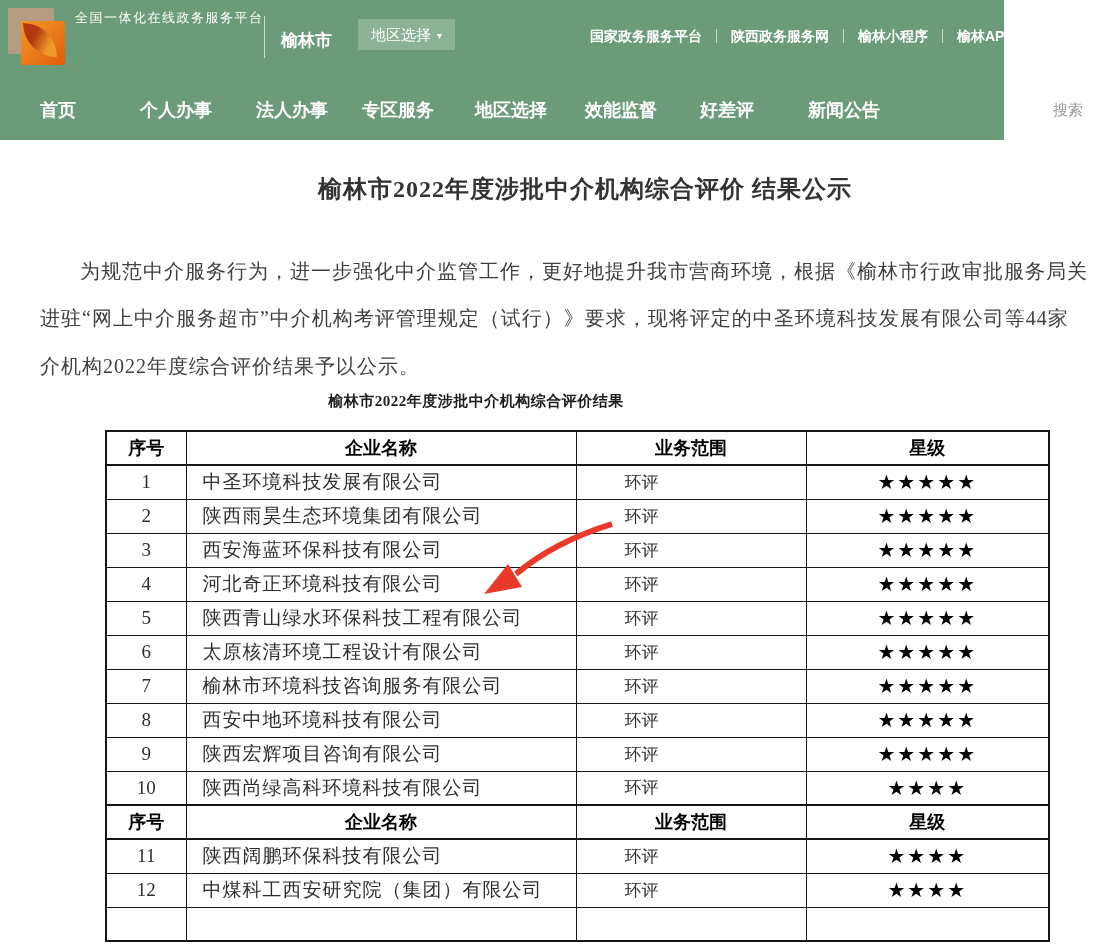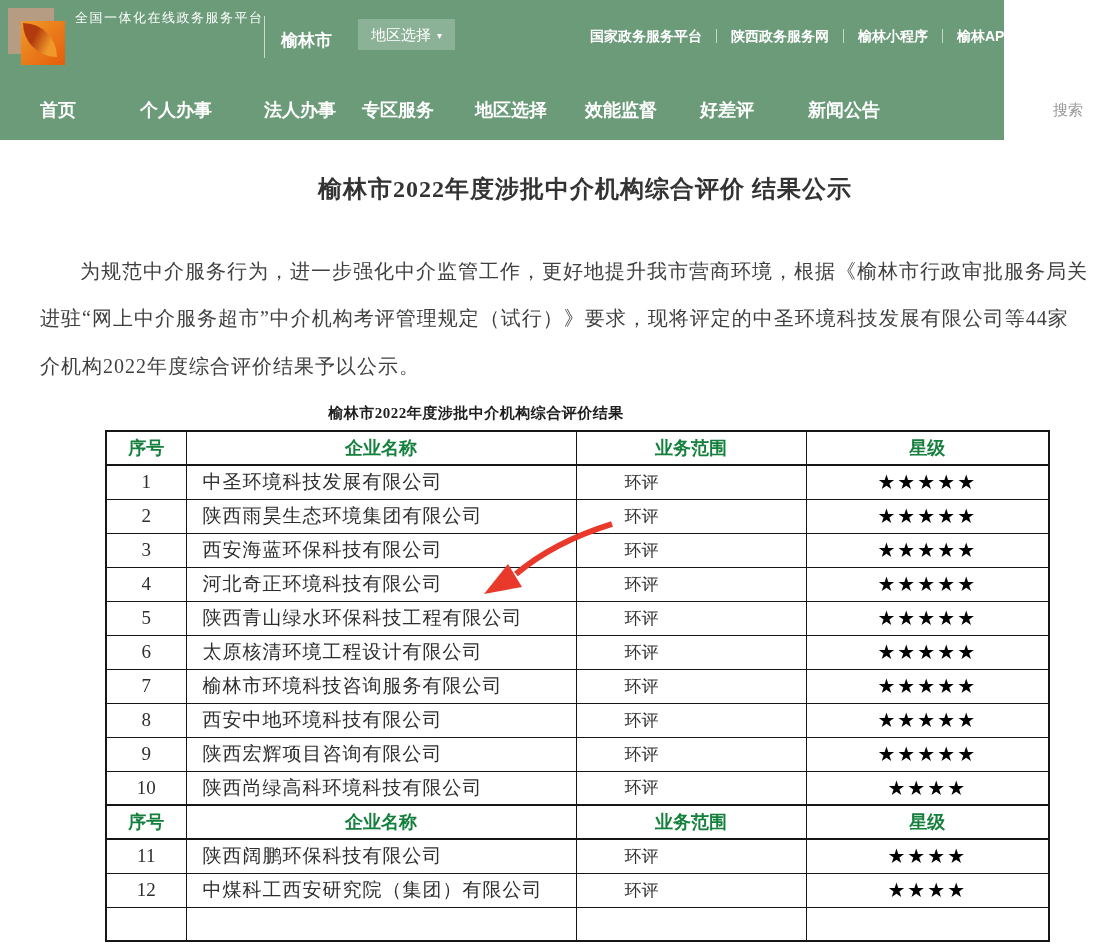--- a/index.html
+++ b/index.html
@@ -36,21 +36,21 @@
               border-right:1px solid rgba(255,255,255,.6); cursor:pointer; white-space:nowrap; }
   .top-link:last-child { border-right:none; }
 
   .register { position:absolute; left:1078px; top:26px; font-size:15px; font-weight:bold;
               color:#fff; white-space:nowrap; cursor:pointer; }
 
   .nav-item { position:absolute; top:98px; font-size:18px; font-weight:bold; color:#fff;
               cursor:pointer; white-space:nowrap; }
   .nav-item:nth-of-type(1){ left:40px; }
   .nav-item:nth-of-type(2){ left:140px; }
-  .nav-item:nth-of-type(3){ left:264px; }
+  .nav-item:nth-of-type(3){ left:256px; }
   .nav-item:nth-of-type(4){ left:362px; }
   .nav-item:nth-of-type(5){ left:475px; }
   .nav-item:nth-of-type(6){ left:585px; }
   .nav-item:nth-of-type(7){ left:700px; }
   .nav-item:nth-of-type(8){ left:808px; }
 
   .search-box { position:absolute; left:1043px; top:92px; width:120px; height:35px;
                 background:#fff; border:none; outline:none; padding-left:10px;
                 font-size:15px; color:#444; font-family:"Liberation Sans",sans-serif; }
   .search-box::placeholder { color:#999; opacity:1; }
@@ -61,28 +61,28 @@
   .page-title { position:absolute; left:0; top:173px; width:1098px; text-align:center;
                 font-size:24px; font-weight:bold; color:#333; letter-spacing:1px;margin-left:36px; }
 
   .para-line { position:absolute; white-space:nowrap; font-size:20px; color:#404040;
                letter-spacing:1px; left:40px; }
   .para-line.l1 { top:258px; left:80px; }
   .para-line.l2 { top:305px; }
   .para-line.l3 { top:353px; }
 
   .table-caption { position:absolute; left:0; top:392px; width:952px; text-align:center;
-                   font-size:15px; font-weight:bold; color:#1e1e1e; letter-spacing:.5px;margin-top:12px; }
+                   font-size:15px; font-weight:bold; color:#1e1e1e; letter-spacing:.5px; }
 
   .eval-table { position:absolute; left:105px; top:430px; width:943px;
                 border-collapse:collapse; table-layout:fixed;
                 font-family:"Liberation Serif","DejaVu Serif",serif; }
   .eval-table td, .eval-table th { border:1px solid #161616; overflow:hidden; }
   .eval-table th { height:34px; font-family:"Liberation Sans",sans-serif;
-                   font-size:18px; font-weight:bold; color:#15803d; text-align:center;
+                   font-size:18px; font-weight:bold; color:#000000; text-align:center;
                    border-top-width:2px; border-bottom-width:2px; }
   .eval-table td { height:34px; color:#2e2e2e; }
   .eval-table td.no    { text-align:center; font-size:19px; }
   .eval-table td.name  { text-align:left; padding-left:16px; font-size:19px; letter-spacing:1px; }
   .eval-table td.scope { text-align:left; font-size:17px;padding-left:48px; }
   .eval-table td.stars { text-align:center; font-size:20px; letter-spacing:2px; color:#000;
                          font-family:"DejaVu Sans",sans-serif; font-weight:bold; }
   .eval-table { border:2px solid #161616; }
 
   

